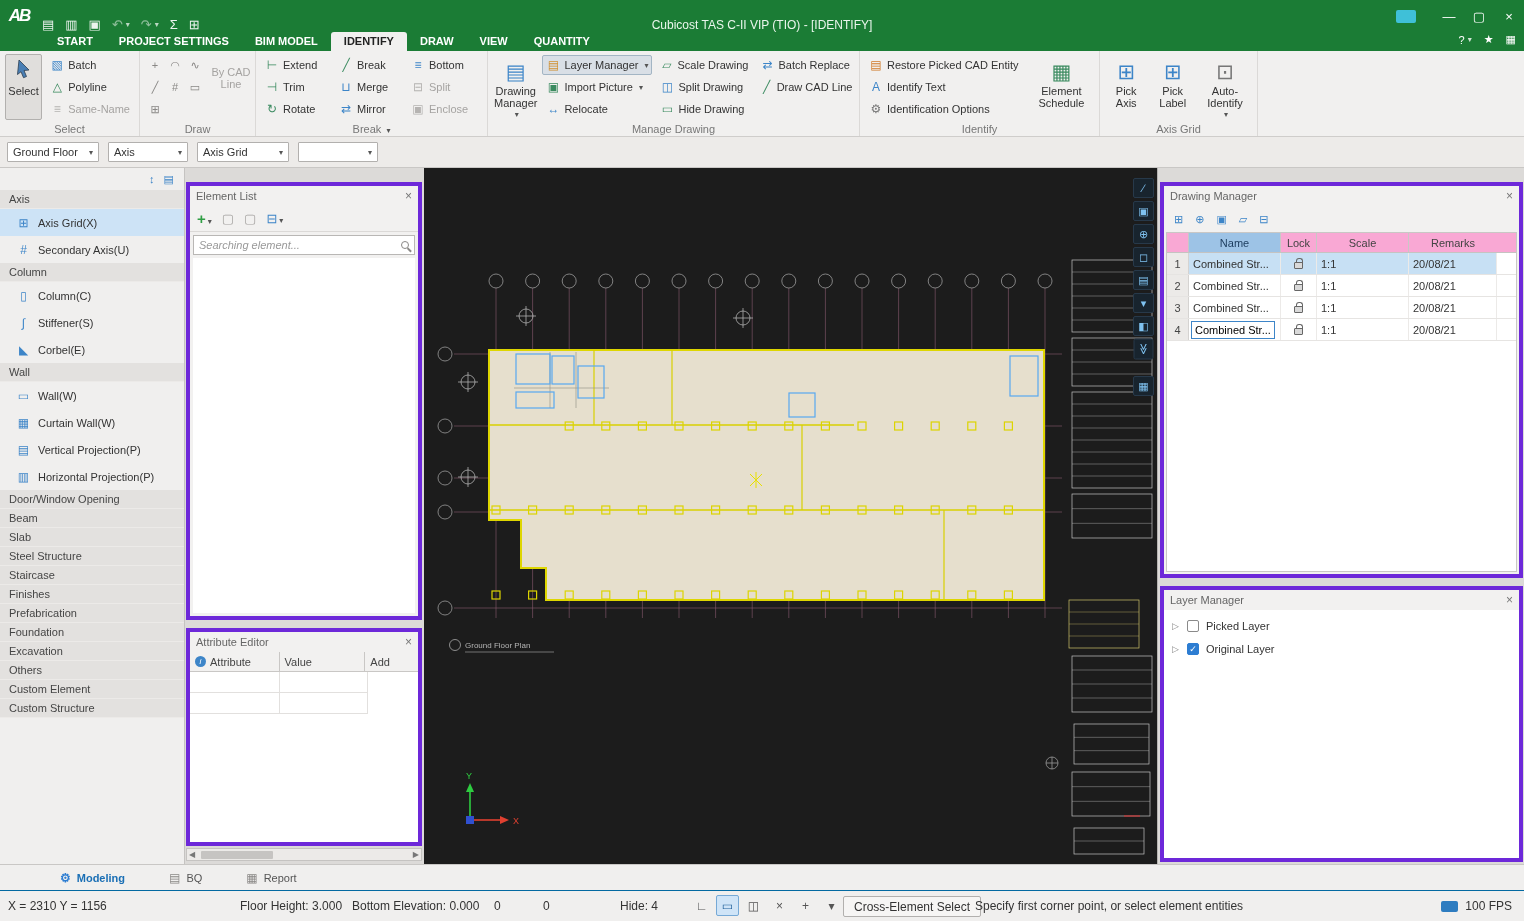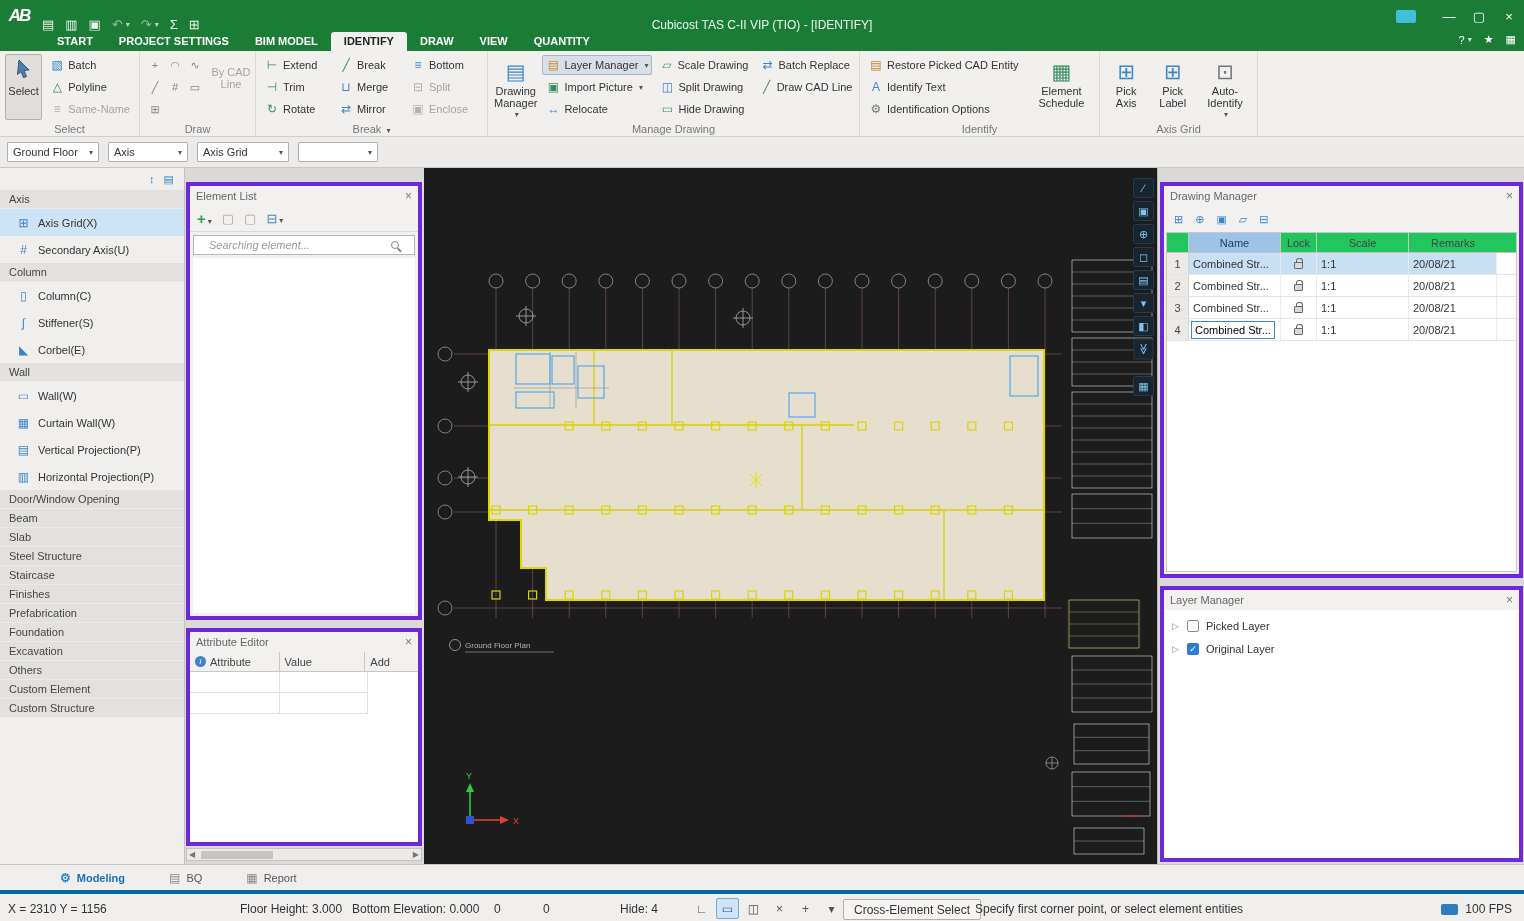--- a/index.html
+++ b/index.html
@@ -63,21 +63,21 @@
 
   
   .leftpanels{position:absolute;left:185px;top:168px;width:239px;height:696px;background:#dcdad8}
   .panel{position:absolute;background:#f2f1f0;border:4px solid #6d28d9;display:flex;flex-direction:column}
   .ptitle{height:20px;display:flex;align-items:center;justify-content:space-between;padding:0 6px;color:#666}
   .pclose{color:#777;font-size:12px;line-height:12px}
   .el-panel{left:1px;top:14px;width:236px;height:438px}
   .el-toolbar{height:26px;display:flex;align-items:center;gap:10px;padding:0 7px;border-bottom:1px solid #dbd9d7}
   .tbico{font-size:13px}
   .addplus{color:#2f9e44;font-weight:bold;font-size:15px}
-  .el-search{margin:3px 3px 0 3px;height:20px;background:#fff;border:1px solid #b9b7b5;display:flex;align-items:center;padding:0 15px;gap:4px}
+  .el-search{margin:3px 3px 0 3px;height:20px;background:#fff;border:1px solid #b9b7b5;display:flex;align-items:center;padding:0 5px;gap:4px}
   .el-search input{flex:1;border:none;outline:none;font-size:11px;font-family:"Liberation Sans",sans-serif;color:#555}
   .el-search input::placeholder{color:#999;font-style:italic}
   .mag{width:8px;height:8px;border:1.5px solid #8a8886;border-radius:50%;position:relative;flex:0 0 auto}
   .mag::after{content:"";position:absolute;width:5px;height:1.5px;background:#8a8886;transform:rotate(45deg);left:5px;top:7px}
   .el-body{flex:1;background:#fff;margin:3px}
   .ae-panel{left:1px;top:460px;width:236px;height:218px}
   .ae-head{display:flex;height:20px;border-bottom:1px solid #c9c7c5}
   .aecell{display:flex;align-items:center;gap:4px;padding:0 5px;border-right:1px solid #c9c7c5;color:#444}
   .infoi{width:11px;height:11px;border-radius:50%;background:#3d85c8;color:#fff;font-size:8px;display:inline-flex;align-items:center;justify-content:center;font-style:italic}
   .ae-body{flex:1;background:#fff;position:relative}
@@ -92,21 +92,21 @@
   .vtoolbar{position:absolute;right:3px;top:10px;width:21px;display:flex;flex-direction:column;gap:3px}
   .vtb{height:20px;display:flex;align-items:center;justify-content:center;color:#7fc2f0;background:#18242e;border:1px solid #27394a;border-radius:2px;font-size:11px}
   .vtb.gap{margin-top:14px}
 
   
   .rightpanels{position:absolute;left:1157px;top:168px;width:367px;height:696px;background:#dcdad8;border-left:1px solid #b5b3b1}
   .dm-panel{left:2px;top:14px;width:363px;height:396px}
   .dm-toolbar{height:26px;display:flex;align-items:center;gap:12px;padding:0 10px;color:#3d85c8}
   .dm-table{flex:1;background:#fff;margin:0 2px 2px 2px;border:1px solid #c9c7c5;overflow:hidden}
   .dmhead,.dmrow{display:grid;grid-template-columns:22px 92px 36px 92px 88px}
-  .dmhead{height:20px;background:#22c55e;border-bottom:1px solid #c5c3c1}
+  .dmhead{height:20px;background:#f9a8d4;border-bottom:1px solid #c5c3c1}
   .dmhead div{display:flex;align-items:center;justify-content:center;border-right:1px solid #c9c7c5;color:#444}
   .dmhead .namecol{background:#9dc3e6;color:#1a3a5c}
   .dmrow{height:22px;border-bottom:1px solid #e6e4e2}
   .dmc{display:flex;align-items:center;padding:0 4px;border-right:1px solid #eceae8;overflow:hidden;white-space:nowrap}
   .dm-num{justify-content:center;background:#eceae8;border-right:1px solid #d5d3d1;color:#444}
   .dmrow.sel .dmc:not(.dm-num){background:#c7e0f4}
   .dmrow.sel .namecell{background:#9fc9ec}
   .lockc{justify-content:center}
   .lock{display:inline-block;width:9px;height:7px;border:1px solid #666;border-radius:1px;background:#d9d9d9;position:relative;margin-top:4px}
   .lock::before{content:"";position:absolute;left:1px;top:-5px;width:5px;height:4px;border:1px solid #666;border-bottom:none;border-radius:3px 3px 0 0}
@@ -119,21 +119,21 @@
   .cb.checked{background:#2d7dd2;border-color:#2d7dd2}
 
   
   .bottombar{position:absolute;left:0;top:864px;width:100%;height:26px;background:#f0efee;border-top:1px solid #c9c7c5;display:flex;align-items:center;gap:44px;padding-left:60px}
   .btab{display:flex;align-items:center;gap:6px;color:#555}
   .btab .bti{font-size:12px;color:#8a8886}
   .btab.active{color:#1a6fb5;font-weight:bold}
   .btab.active .bti{color:#2d7dd2}
 
   
-  .statusbar{position:absolute;left:0;top:890px;width:100%;height:31px;background:#f0efee;border-top:4px solid #0369a1;font-size:12px;color:#333}
+  .statusbar{position:absolute;left:0;top:890px;width:100%;height:31px;background:#f0efee;border-top:1px solid #0369a1;font-size:12px;color:#333}
   .st{position:absolute;top:8px;white-space:nowrap}
   .sticons{position:absolute;left:690px;top:4px;display:flex;gap:3px}
   .stico{width:23px;height:21px;display:flex;align-items:center;justify-content:center;color:#555;border:1px solid transparent;border-radius:2px;font-size:12px}
   .stico.active{background:#cfe4f7;border-color:#76a9d6;color:#1a5a96}
   .crossbtn{position:absolute;left:843px;top:5px;height:21px;padding:0 10px;display:flex;align-items:center;background:#f6f5f4;border:1px solid #b2b0ae;border-radius:2px;color:#333}
   .fps{position:absolute;right:12px;top:8px;display:flex;align-items:center;gap:7px}
   .fpsico{width:17px;height:11px;background:#2e7cc0;border-radius:2px}
 </style>
 </head>
 <body>

